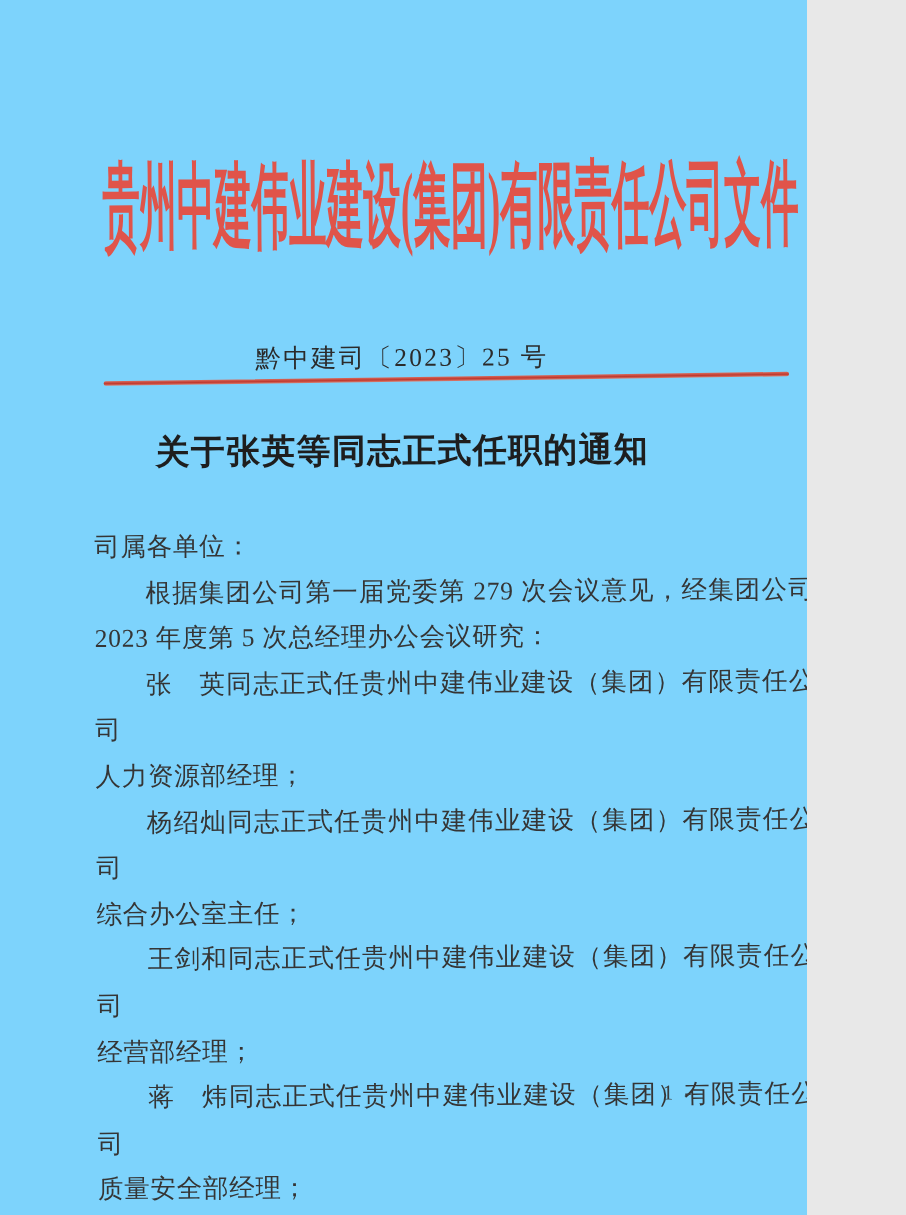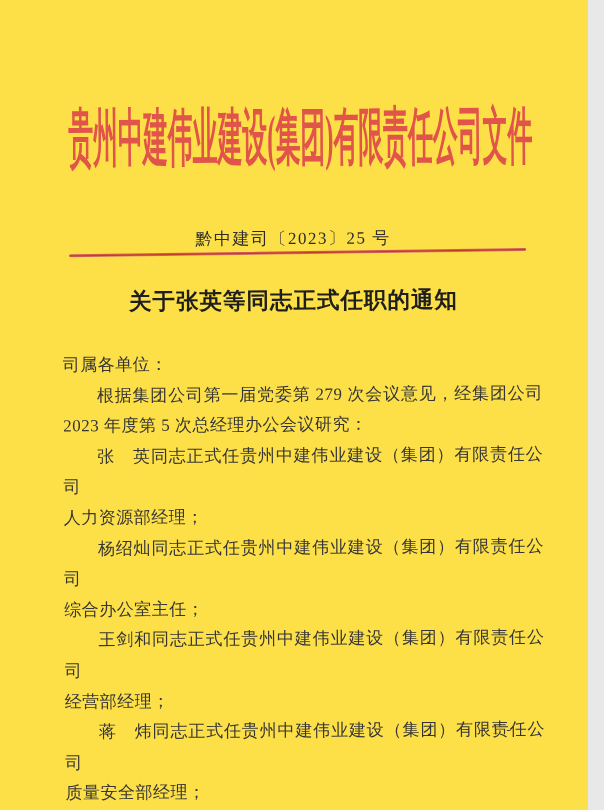--- a/index.html
+++ b/index.html
@@ -2,23 +2,23 @@
 <html><head>
 <meta charset="utf-8">
 <style>
   html, body {
     margin: 0;
     padding: 0;
     background: #e8e8e8;
   }
   .sheet {
     position: relative;
-    width: 588px;
+    width: 538px;
     height: 810px;
-    background: #fde047;
+    background: #7dd3fc;
     overflow: hidden;
     font-family: "Liberation Serif", "DejaVu Serif", serif;
   }
   .content {
     position: absolute;
     inset: 0;
     transform: rotate(-0.35deg);
     transform-origin: 50% 50%;
   }
   .letterhead-svg {

